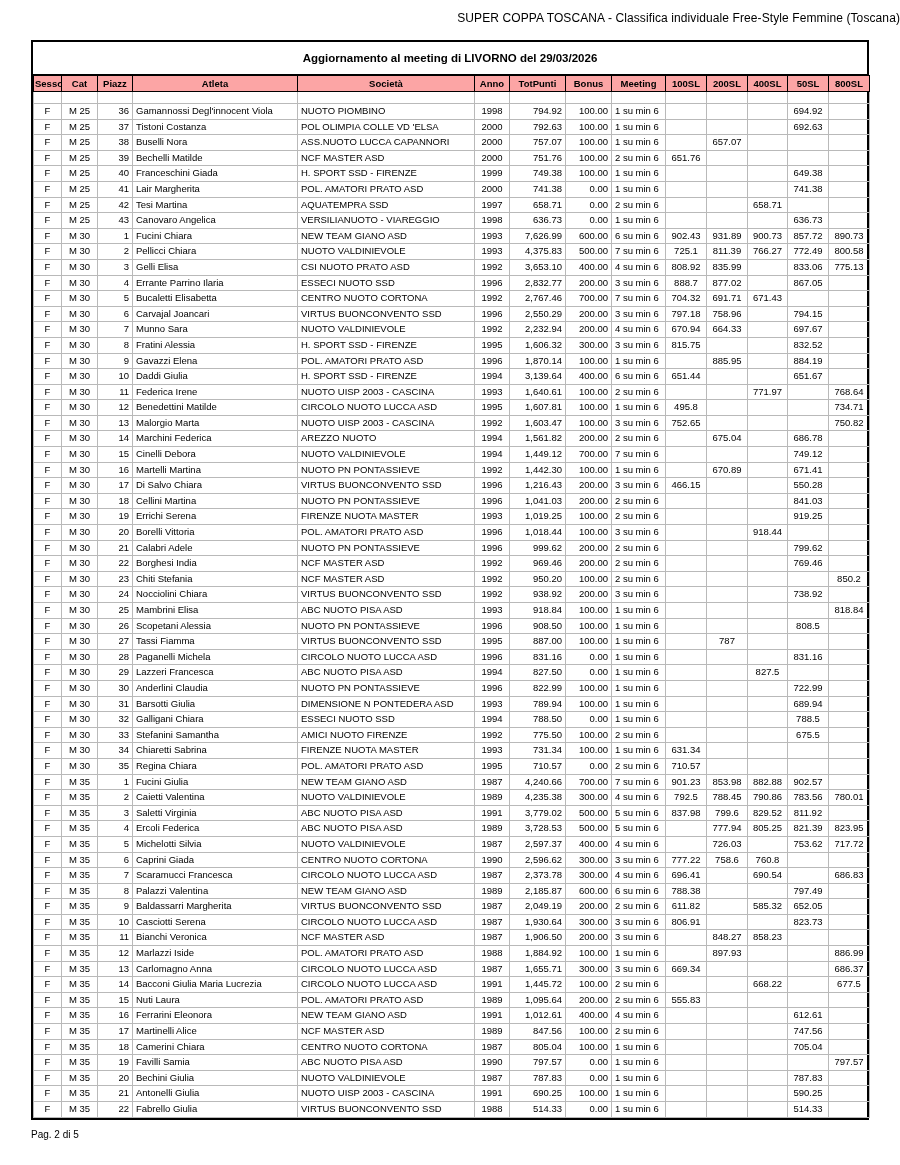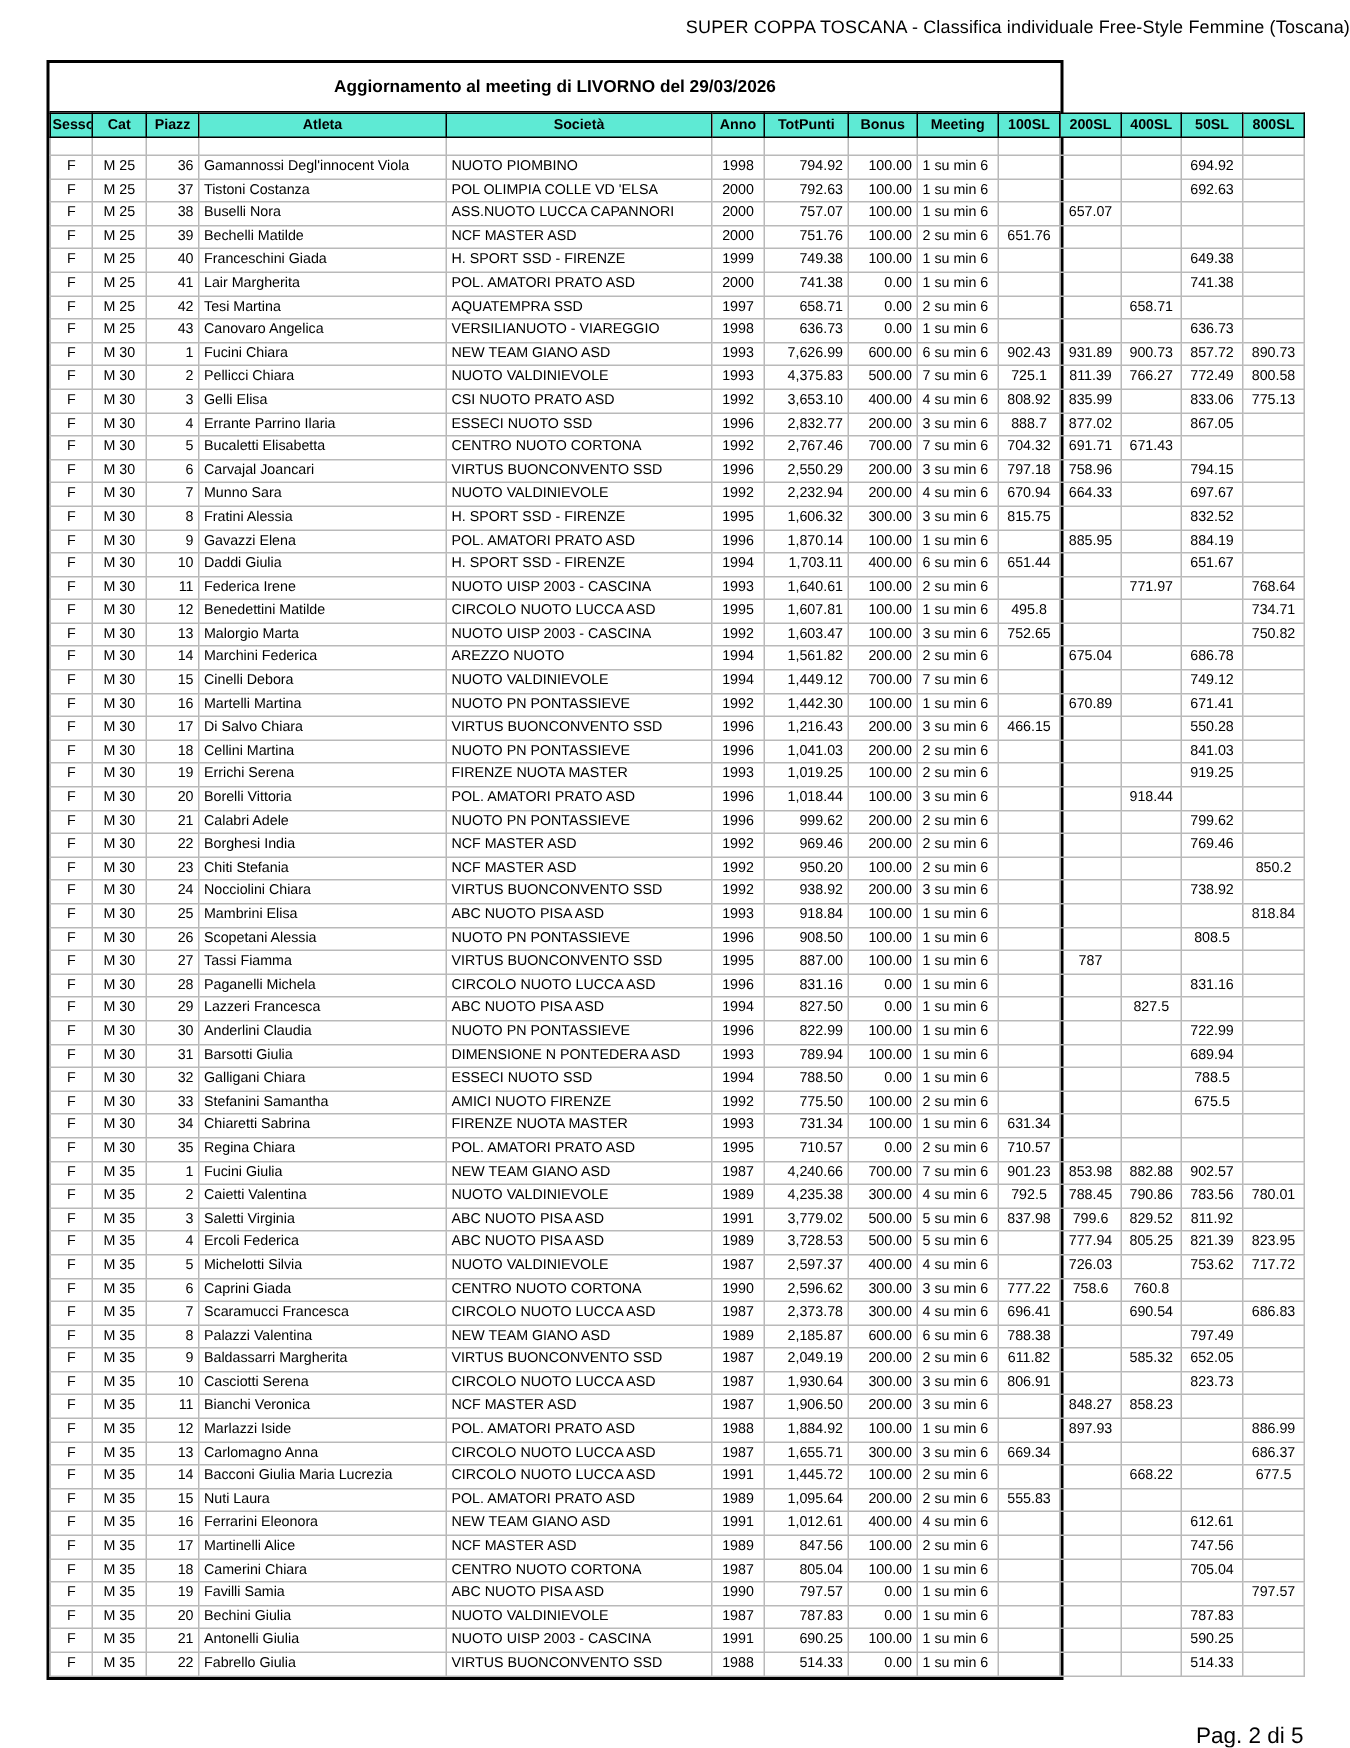--- a/index.html
+++ b/index.html
@@ -5,44 +5,43 @@
   html,body{margin:0;padding:0;}
   body{
     width:900px;height:1165px;position:relative;background:#ffffff;color:#000;
     font-family:"Liberation Sans",sans-serif;overflow:hidden;
   }
   .doc-title{
     position:absolute;top:11px;left:0;width:100%;text-align:right;
     font-size:12px;letter-spacing:.1px;
   }
   .table-box{
-    position:absolute;left:31px;top:40px;width:678px;box-sizing:border-box;
+    position:absolute;left:31px;top:40px;width:838px;box-sizing:border-box;
     border:2px solid #000;background:#fff;
   }
   .caption{
     height:32px;display:flex;align-items:center;justify-content:center;
     font-weight:bold;font-size:11.5px;border-bottom:1px solid #000;
   }
   table{border-collapse:collapse;table-layout:fixed;width:100%;}
   th{
-    background:#5eead4;border:1px solid #000;font-size:9.5px;font-weight:bold;
+    background:#fca5a5;border:1px solid #000;font-size:9.5px;font-weight:bold;
     height:15px;padding:0 1px;overflow:hidden;white-space:nowrap;
   }
   td{
     border:1px solid #b9b9b9;font-size:9.5px;height:14.6px;line-height:14.6px;
     padding:0 3px;white-space:nowrap;overflow:hidden;box-sizing:border-box;
   }
   tr.spacer td{height:12px;}
   .al{text-align:left}
   .ar{text-align:right}
   .ac{text-align:center}
   .footer{
-    position:absolute;top:1129px;left:31px;width:838px;text-align:right;
-    font-size:15px;
-    margin-top:20px;
+    position:absolute;top:1129px;left:31px;width:838px;text-align:left;
+    font-size:10px;
   }
 </style>
 </head>
 <body>
 
 <div class="doc-title">SUPER COPPA TOSCANA - Classifica individuale Free-Style Femmine (Toscana)</div>
 
 <div class="table-box">
   <div class="caption">Aggiornamento al meeting di LIVORNO del 29/03/2026</div>
   <table>
@@ -369,21 +368,21 @@
           <td class="ac">884.19</td>
           <td class="ac"></td>
         </tr>
         <tr>
           <td class="ac">F</td>
           <td class="ac">M 30</td>
           <td class="ar">10</td>
           <td class="al">Daddi Giulia</td>
           <td class="al">H. SPORT SSD - FIRENZE</td>
           <td class="ac">1994</td>
-          <td class="ar">1,703.11</td>
+          <td class="ar">3,139.64</td>
           <td class="ar">400.00</td>
           <td class="al">6 su min 6</td>
           <td class="ac">651.44</td>
           <td class="ac"></td>
           <td class="ac"></td>
           <td class="ac">651.67</td>
           <td class="ac"></td>
         </tr>
         <tr>
           <td class="ac">F</td>

